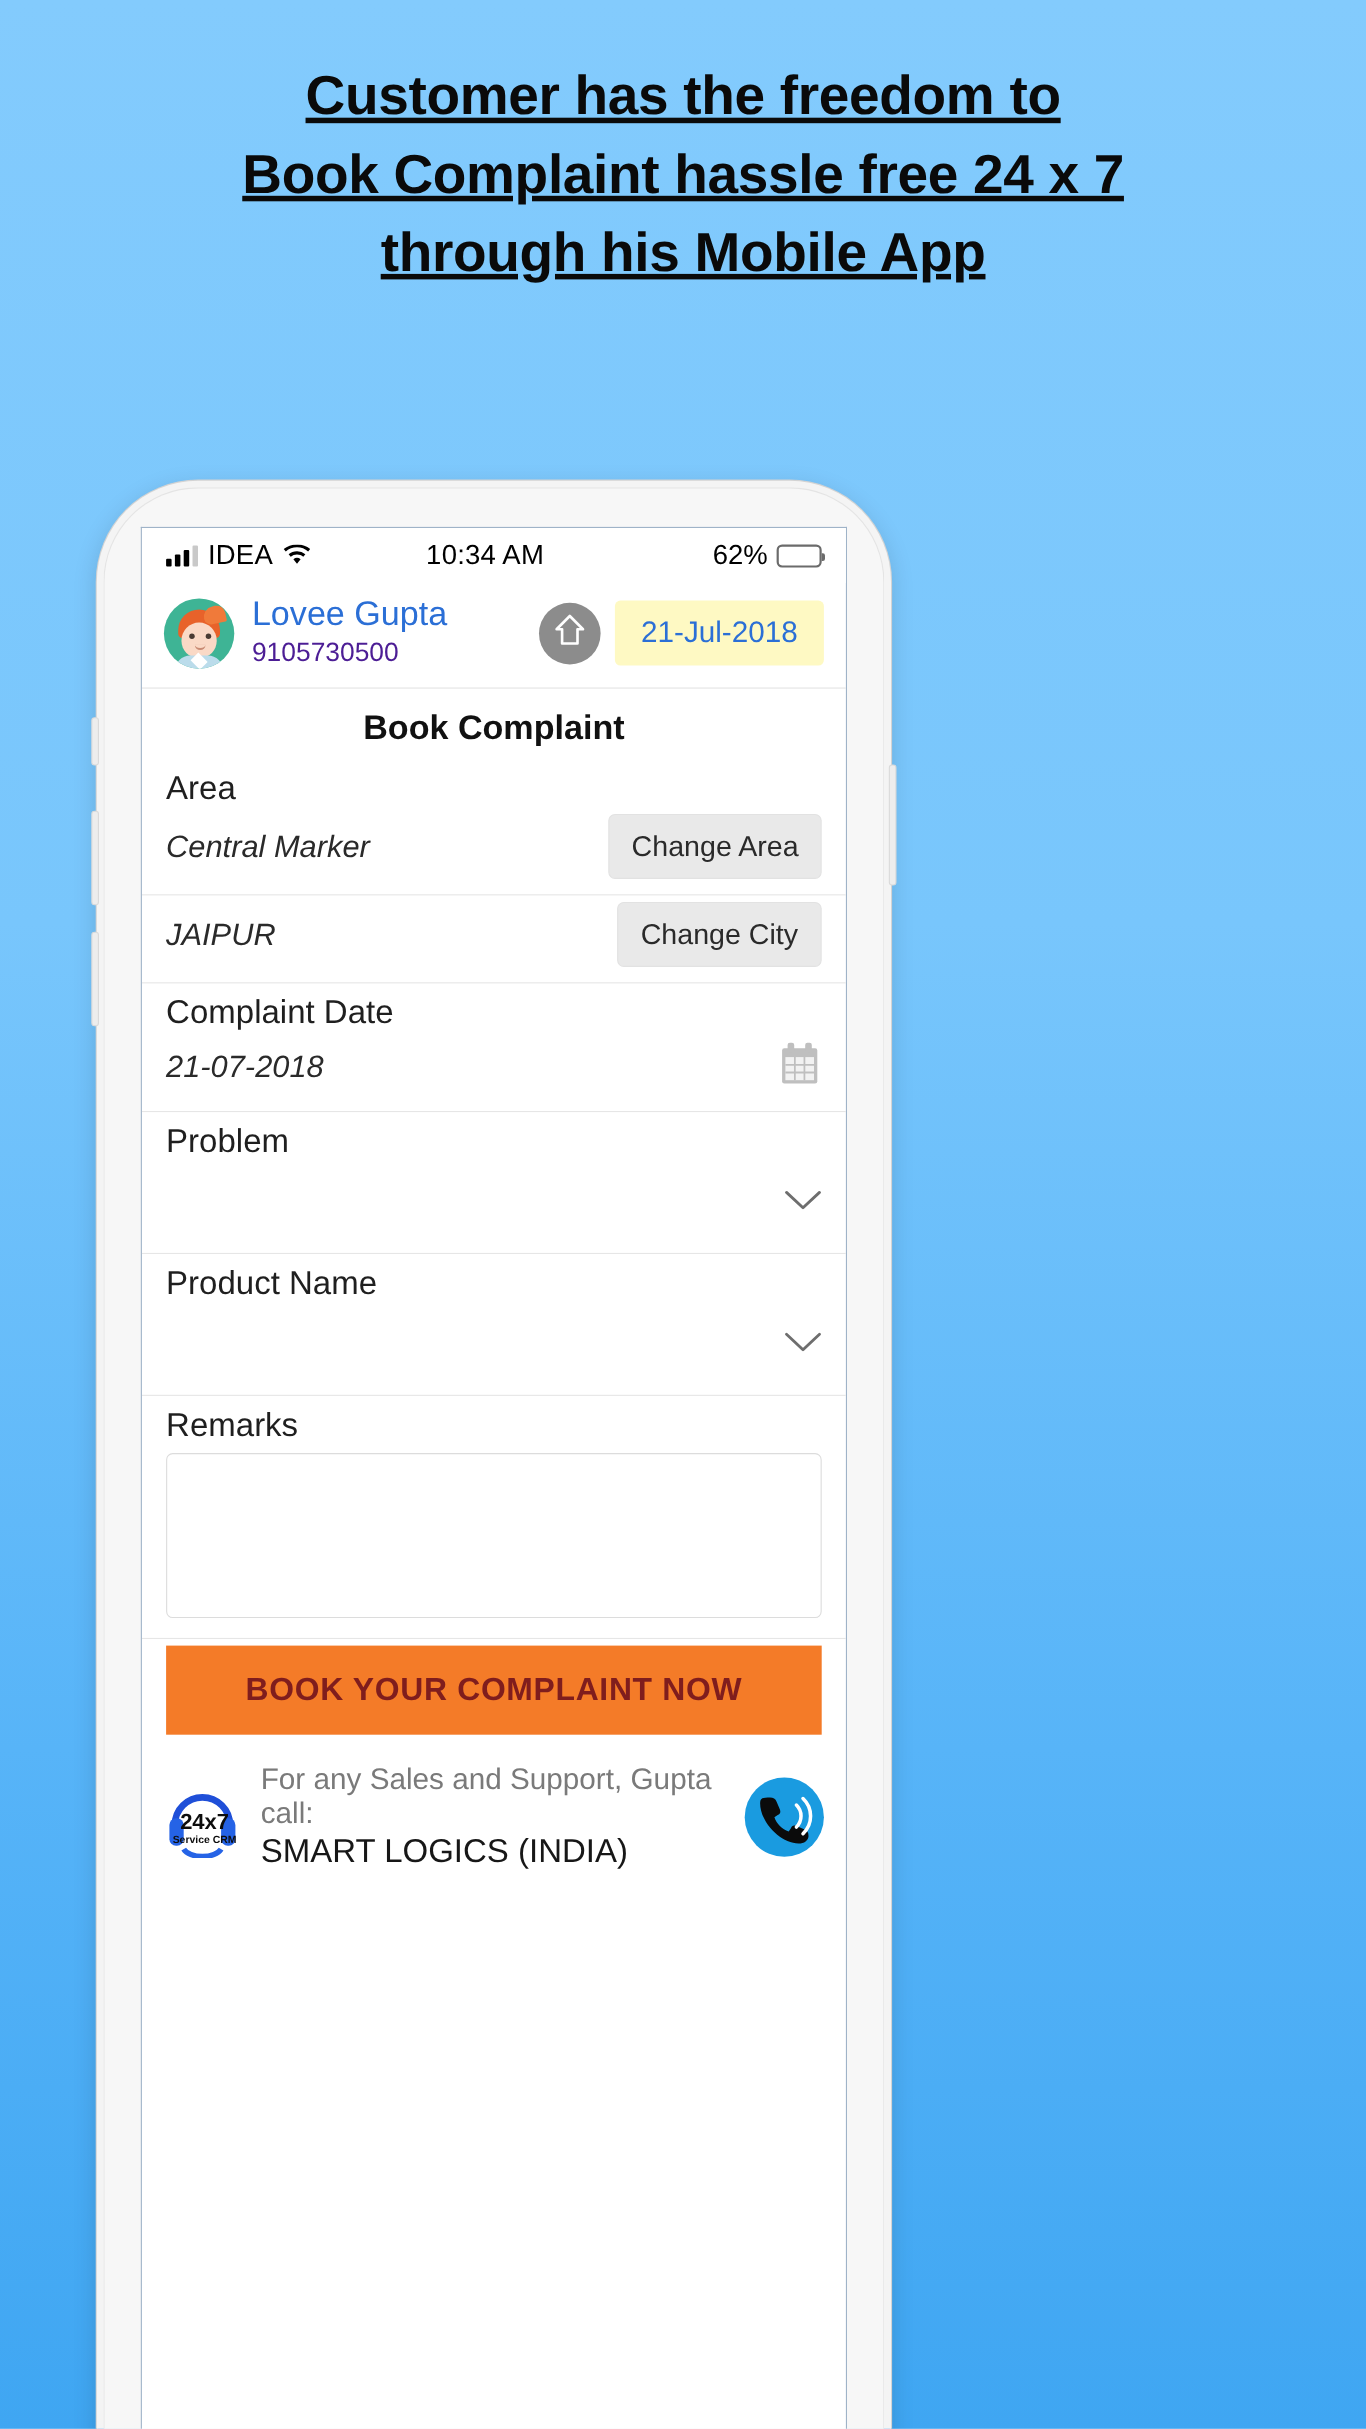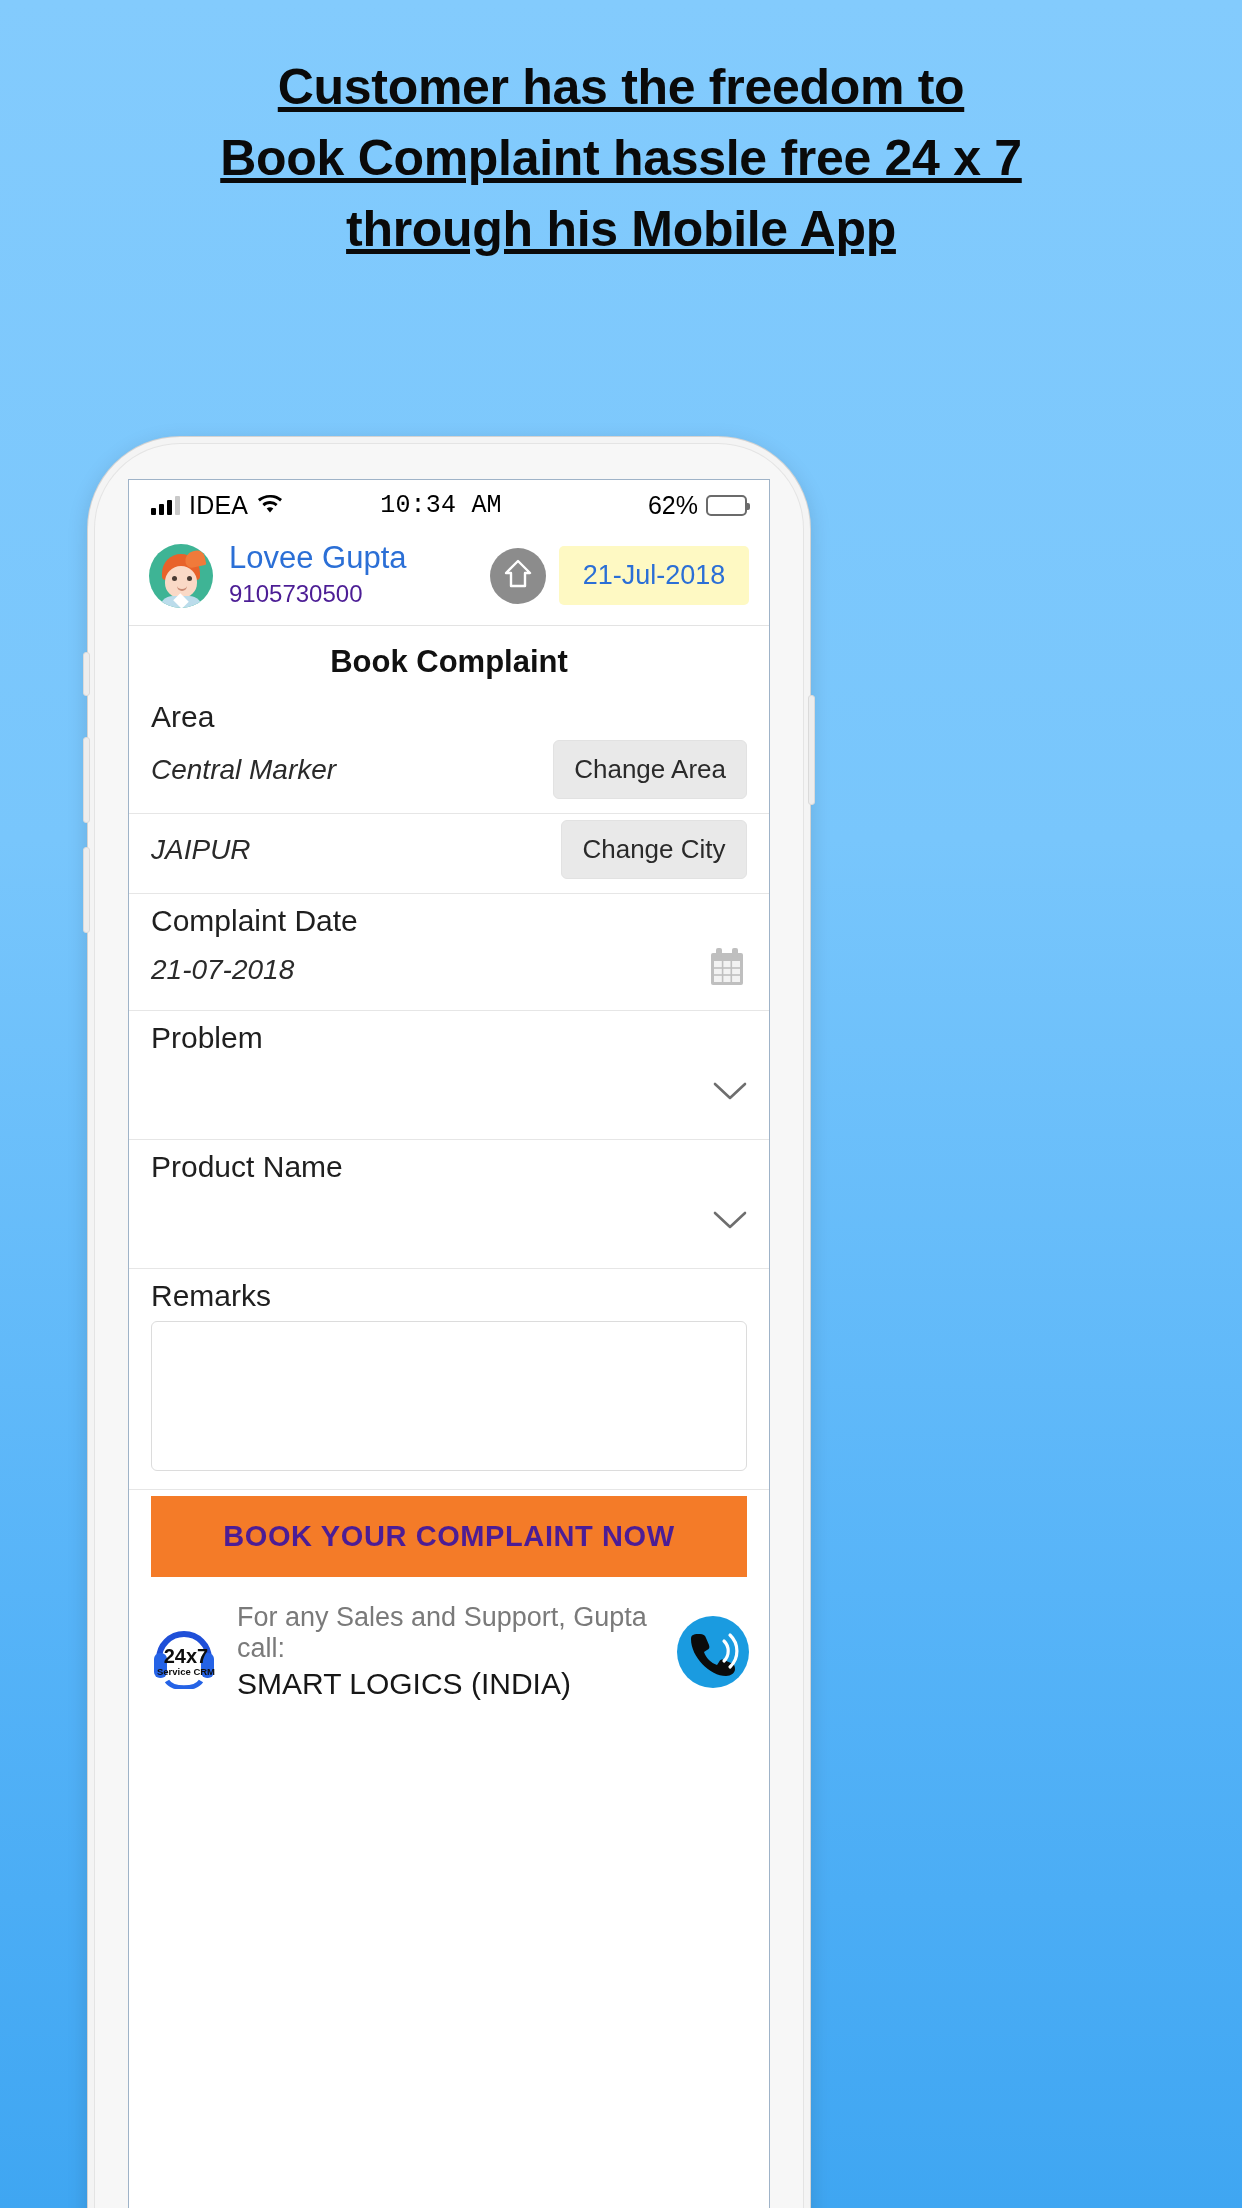--- a/index.html
+++ b/index.html
@@ -104,21 +104,20 @@
   .bars i:nth-child(1) { height: 7px; }
   .bars i:nth-child(2) { height: 11px; }
   .bars i:nth-child(3) { height: 15px; }
   .bars i:nth-child(4) { height: 19px; background: #C9C9C9; }
   .carrier { font-size: 25px; letter-spacing: .2px; }
   .wifi { width: 26px; height: 20px; display: block; }
   .sb-time {
     position: absolute; left: 0; right: 16px; text-align: center;
     font-size: 25px; font-weight: 500; letter-spacing: .2px;
     pointer-events: none;
-    font-family: Liberation Mono, monospace;
   }
   .sb-right { margin-left: auto; display: flex; align-items: center; gap: 8px; }
   .batt-pct { font-size: 25px; }
   .batt {
     width: 41px; height: 21px; border: 2px solid #6b6b6b; border-radius: 5px;
     position: relative; padding: 2px;
   }
   .batt::after {
     content: ""; position: absolute; right: -5px; top: 6px;
     width: 3px; height: 7px; background: #6b6b6b; border-radius: 0 2px 2px 0;
@@ -181,21 +180,21 @@
   .chev { margin-left: auto; }
   .sel-row { min-height: 84px; }
 
   .remarks-box {
     height: 150px; border: 1px solid #DCDCDC; border-radius: 6px;
     background: #fff; margin: 8px 0 18px 0;
   }
 
   .cta {
     margin: 6px 22px 0 22px;
-    background: #F47B28; color: #4c1d95;
+    background: #F47B28; color: #7f1d1d;
     text-align: center; font-size: 29px; font-weight: bold;
     padding: 24px 4px; letter-spacing: .6px;
   }
 
   
   .footer {
     margin-top: 17px; padding: 8px 18px 0 18px;
     display: flex; align-items: center; gap: 16px;
   }
   .logo247 { width: 74px; height: 74px; flex: 0 0 auto; position: relative; }

